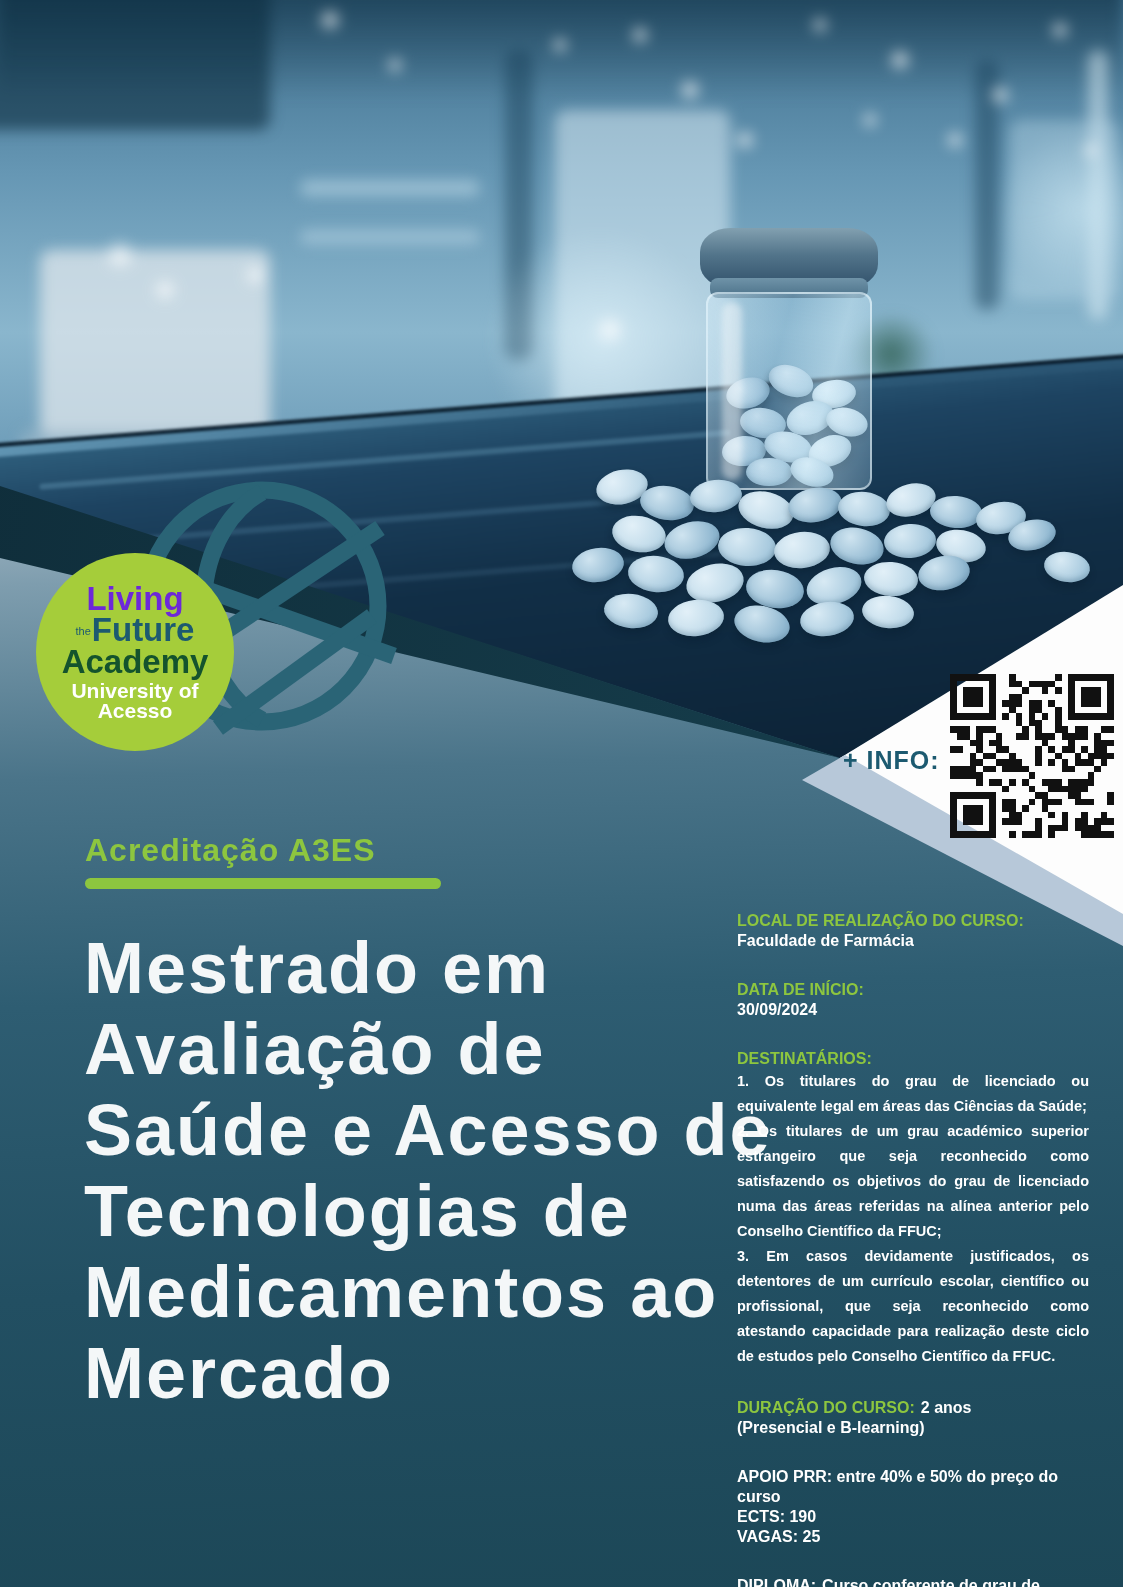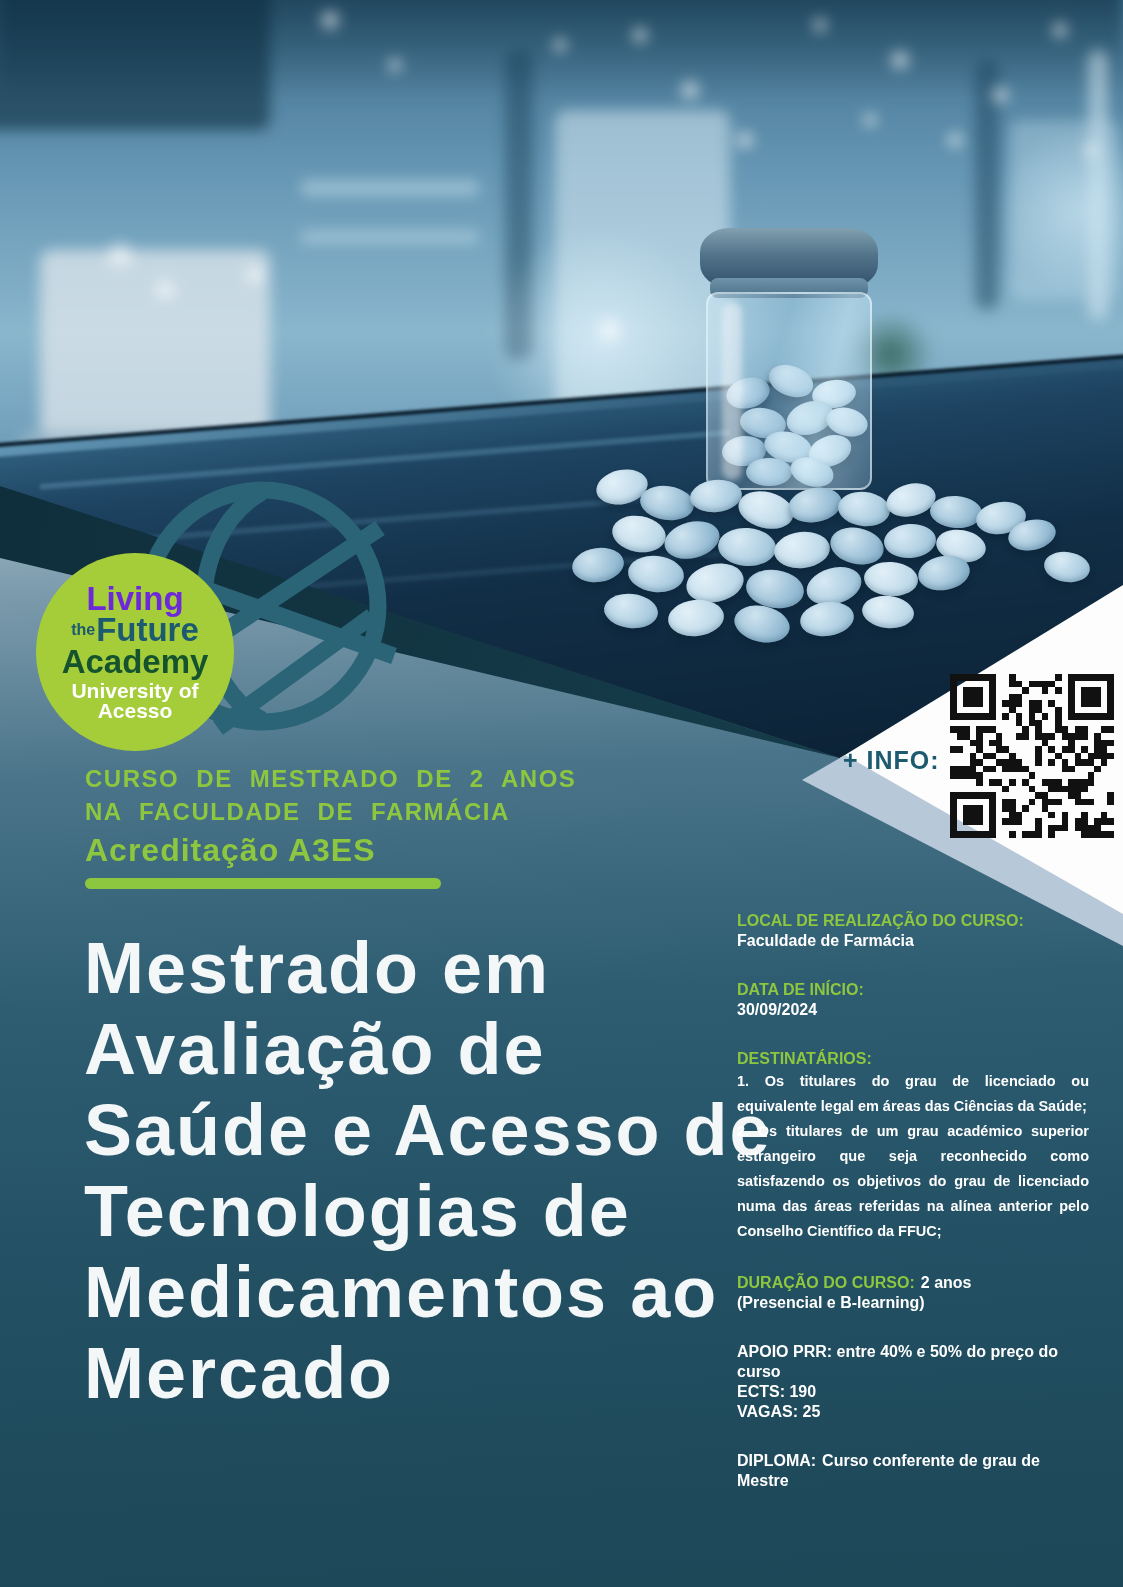--- a/index.html
+++ b/index.html
@@ -38,21 +38,21 @@
         background:linear-gradient(100deg,#0f2d3a,#153b49 70%);}
   #white-wedge{position:absolute;left:0;top:0;width:1123px;height:960px;
         clip-path:polygon(840px 758px,1123px 585px,1123px 918px);background:#fdfdfd;}
   #stripe{position:absolute;left:0;top:0;width:1123px;height:980px;
         clip-path:polygon(845px 755px,1123px 914px,1123px 946px,802px 780px);background:#b7c8d9;}
   
   #globe{position:absolute;left:122px;top:466px;}
   #badge{position:absolute;left:36px;top:553px;width:198px;height:198px;border-radius:50%;
          display:flex;flex-direction:column;align-items:center;justify-content:center;text-align:center;line-height:.95;}
   .badge-teal{font-weight:bold;font-size:33px;}
-  .badge-the{font-size:16px;font-weight:bold;vertical-align:6px;margin-right:1px;}
+  .badge-the{font-size:11px;font-weight:normal;vertical-align:6px;margin-right:1px;}
   .badge-white{color:#fff;font-weight:bold;font-size:21px;}
   
   #course-heading{position:absolute;left:85px;top:762px;font-size:24px;font-weight:bold;
         letter-spacing:1.5px;word-spacing:9px;line-height:33px;}
   #accreditation{position:absolute;left:85px;top:832px;font-size:32px;font-weight:bold;letter-spacing:1px;}
   #green-bar{position:absolute;left:85px;top:878px;width:356px;height:11px;border-radius:6px;}
   #title{position:absolute;left:84px;top:928px;width:820px;color:#f4f7f8;font-weight:bold;
         font-size:72px;line-height:81px;letter-spacing:2px;}
   
   #info-label{position:absolute;left:843px;top:746px;font-size:25px;font-weight:bold;letter-spacing:1px;}
@@ -174,24 +174,20 @@
   </svg>
 
   <div id="badge" data-name="living-future-academy-badge" style="background: rgb(165, 205, 58);">
     <div class="badge-teal" data-name="badge-line-living" style="color: #6d28d9;">Living</div>
     <div class="badge-teal" data-name="badge-line-future" style="color: rgb(28, 90, 112);"><span class="badge-the" data-name="badge-the">the</span><span>Future</span></div>
     <div class="badge-teal" data-name="badge-line-academy" style="color: #14532d;">Academy</div>
     <div class="badge-white" data-name="badge-line-university" style="margin-top:4px;">University of</div>
     <div class="badge-white" data-name="badge-line-coimbra">Acesso</div>
   </div>
 
-  <div id="course-heading" class="green" data-name="course-heading" style="color: rgb(141, 198, 63);">
-    <div data-name="course-heading-line1">CURSO DE MESTRADO DE 2 ANOS</div>
-    <div data-name="course-heading-line2">NA FACULDADE DE FARMÁCIA</div>
-  </div>
   <div id="accreditation" class="green" data-name="accreditation-text" style="color: rgb(141, 198, 63);">Acreditação A3ES</div>
   <div id="green-bar" data-name="green-divider-bar" style="background: rgb(141, 198, 63);"></div>
 
   <div id="title" data-name="poster-title">
       <div data-name="title-line">Mestrado em</div>
       <div data-name="title-line">Avaliação de</div>
       <div data-name="title-line">Saúde e Acesso de</div>
       <div data-name="title-line">Tecnologias de</div>
       <div data-name="title-line">Medicamentos ao</div>
       <div data-name="title-line">Mercado</div>
@@ -507,20 +503,21 @@
     </div>
     <div class="blk" data-name="date-block">
       <span class="lbl green" data-name="date-label" style="color: rgb(141, 198, 63);">DATA DE INÍCIO:</span>
       <span data-name="date-value">30/09/2024</span>
     </div>
     <div class="blk" data-name="destinatarios-block">
       <span class="lbl green" data-name="destinatarios-label" style="color: rgb(141, 198, 63);">DESTINATÁRIOS:</span>
       <div data-name="destinatarios-list">
           <p data-name="destinatarios-item">1. Os titulares do grau de licenciado ou equivalente legal em áreas das Ciências da Saúde;</p>
           <p data-name="destinatarios-item">2. Os titulares de um grau académico superior estrangeiro que seja reconhecido como satisfazendo os objetivos do grau de licenciado numa das áreas referidas na alínea anterior pelo Conselho Científico da FFUC;</p>
+          <p data-name="destinatarios-item">3. Em casos devidamente justificados, os detentores de um currículo escolar, científico ou profissional, que seja reconhecido como atestando capacidade para realização deste ciclo de estudos pelo Conselho Científico da FFUC.</p>
         </div>
     </div>
     <div class="blk" data-name="duration-block">
       <span class="green inline-lbl" data-name="duration-label" style="color: rgb(141, 198, 63);">DURAÇÃO DO CURSO:</span><span data-name="duration-value">2 anos</span>
       <div data-name="duration-mode">(Presencial e B-learning)</div>
     </div>
     <div class="blk" data-name="stats-block">
       <div data-name="apoio-prr">APOIO PRR: entre 40% e 50% do preço do curso</div>
       <div data-name="ects">ECTS: 190</div>
       <div data-name="vagas">VAGAS: 25</div>

